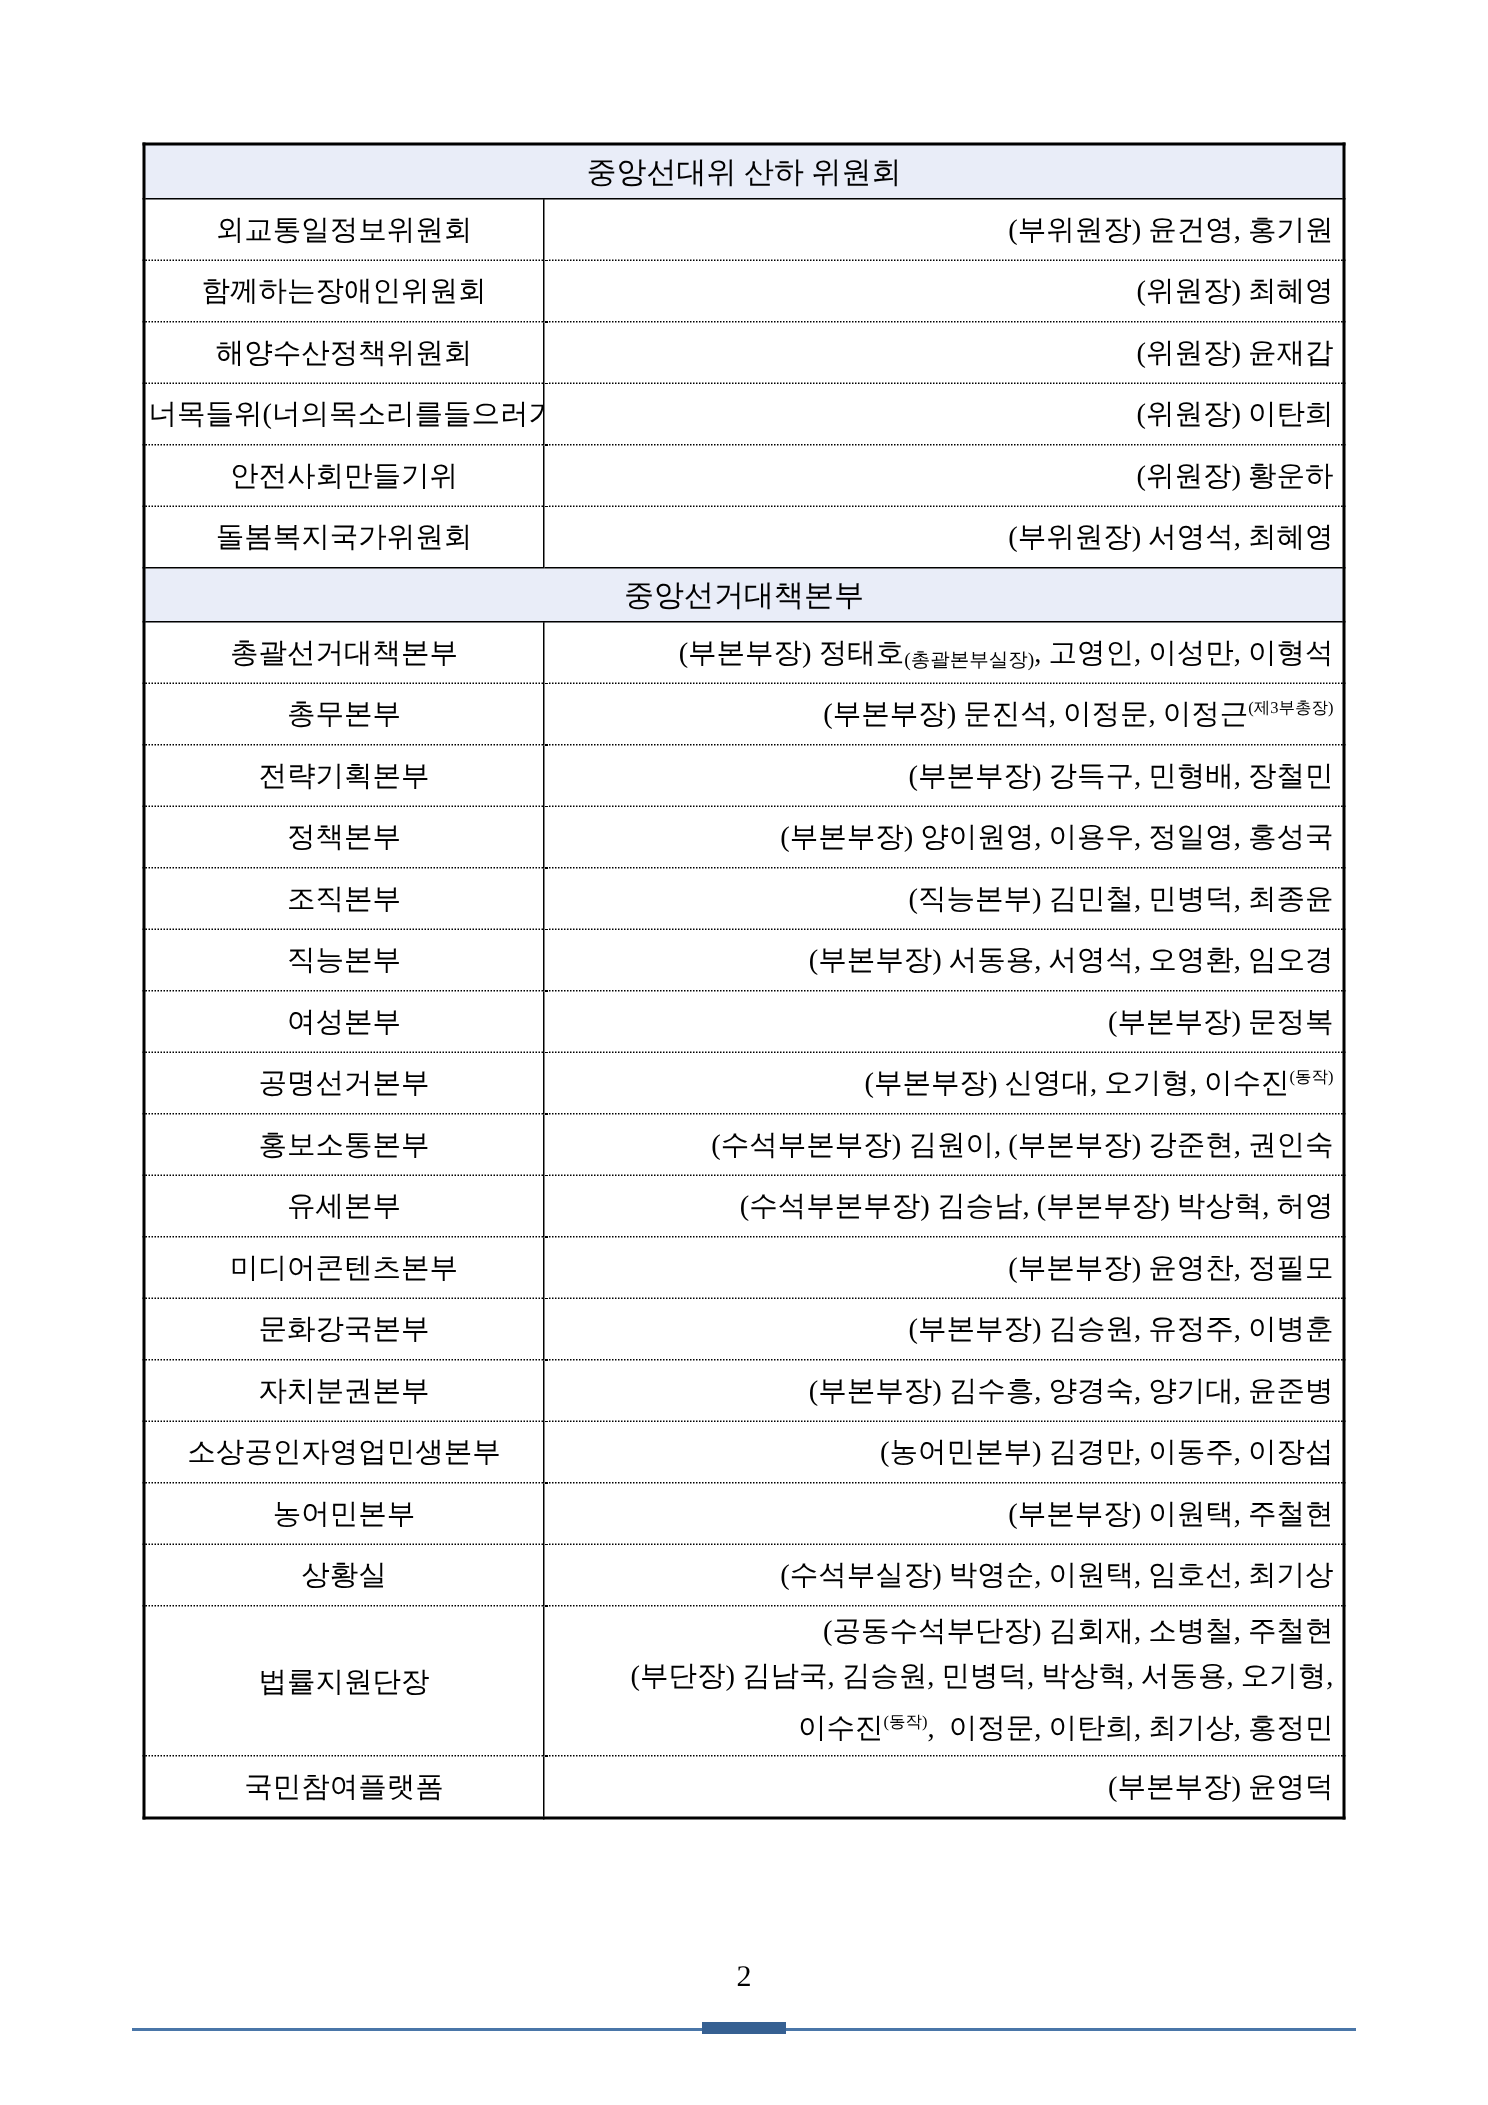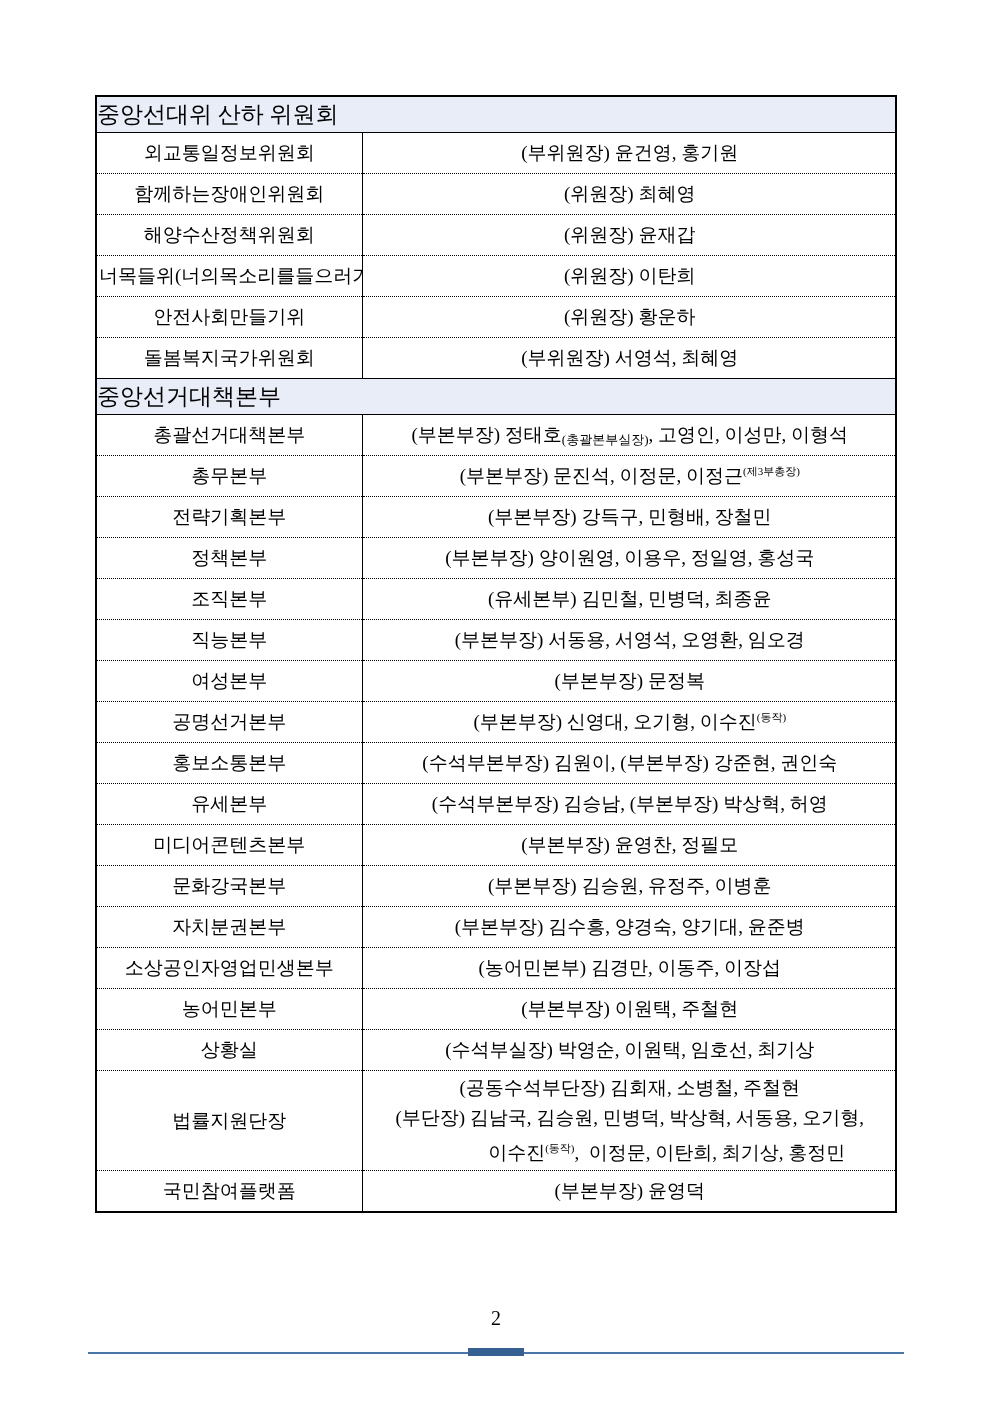--- a/index.html
+++ b/index.html
@@ -22,38 +22,38 @@
     width: 800px;
     border-collapse: collapse;
     table-layout: fixed;
     border: 2px solid var(--border-color, #000);
   }
   col.c-org { width: 266px; }
   col.c-val { width: 534px; }
 
   td.section-cell {
     background: var(--header-bg, #e9edf8);
-    text-align: left;
+    text-align: center;
     height: 35px;
-    font-size: 23px;
+    font-size: 20px;
     border-top: 1px solid var(--border-color, #000);
     border-bottom: 1px solid var(--border-color, #000);
     padding: 0;
   }
   tr.body-row { height: 41px; font-size: 19px; }
   tr.body-row td { border-bottom: 1px dotted var(--border-color, #000); vertical-align: middle; }
   td.org-cell {
     text-align: center;
     border-right: 1px solid var(--border-color, #000);
     padding: 0 2px;
     overflow: hidden;
     white-space: nowrap;
   }
   td.val-cell {
-    text-align: center;
+    text-align: right;
     padding: 2px 6px 2px 8px;
     overflow: hidden;
   }
   .line { white-space: nowrap; }
   tr.multi .line { line-height: 30px; }
   .line.indent { padding-left: 74px; }
 
   .s-n { font-size: 19px; }
   .s-small { font-size: 19px; }
   .s-smallsub { font-size: 13px; vertical-align: -3px; }
@@ -155,21 +155,21 @@
       </tr>
       <tr class="body-row">
         <td class="org-cell"><span class="s-n">정책본부</span></td>
         <td class="val-cell">
           <div class="line"><span class="s-n">(부본부장) 양이원영, 이용우, 정일영, 홍성국</span></div>
         </td>
       </tr>
       <tr class="body-row">
         <td class="org-cell"><span class="s-n">조직본부</span></td>
         <td class="val-cell">
-          <div class="line"><span class="s-n">(유세본부) 김민철, 민병덕, 최종윤</span></div>
+          <div class="line"><span class="s-n">(직능본부) 김민철, 민병덕, 최종윤</span></div>
         </td>
       </tr>
       <tr class="body-row">
         <td class="org-cell"><span class="s-n">직능본부</span></td>
         <td class="val-cell">
           <div class="line"><span class="s-n">(부본부장) 서동용, 서영석, 오영환, 임오경</span></div>
         </td>
       </tr>
       <tr class="body-row">
         <td class="org-cell"><span class="s-n">여성본부</span></td>

